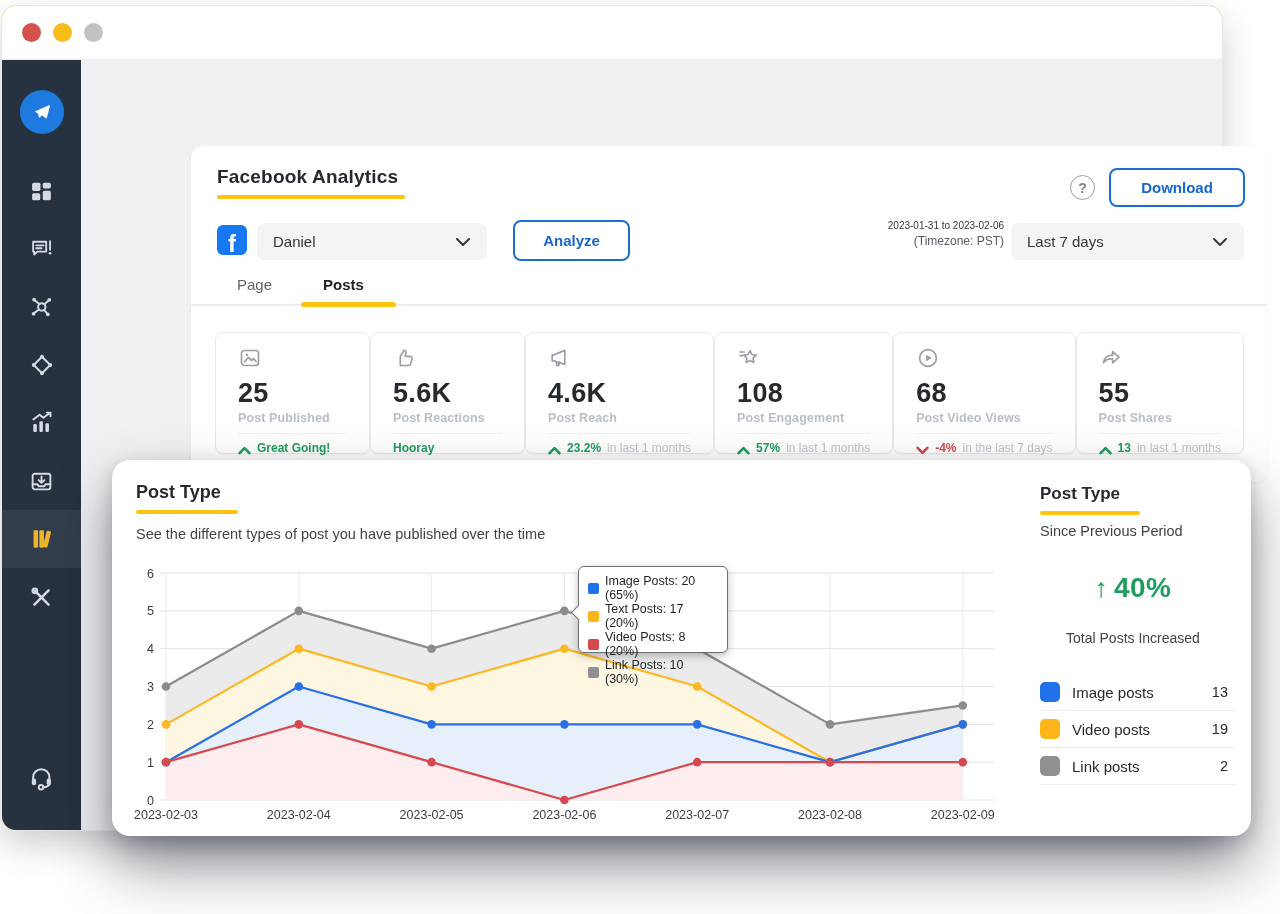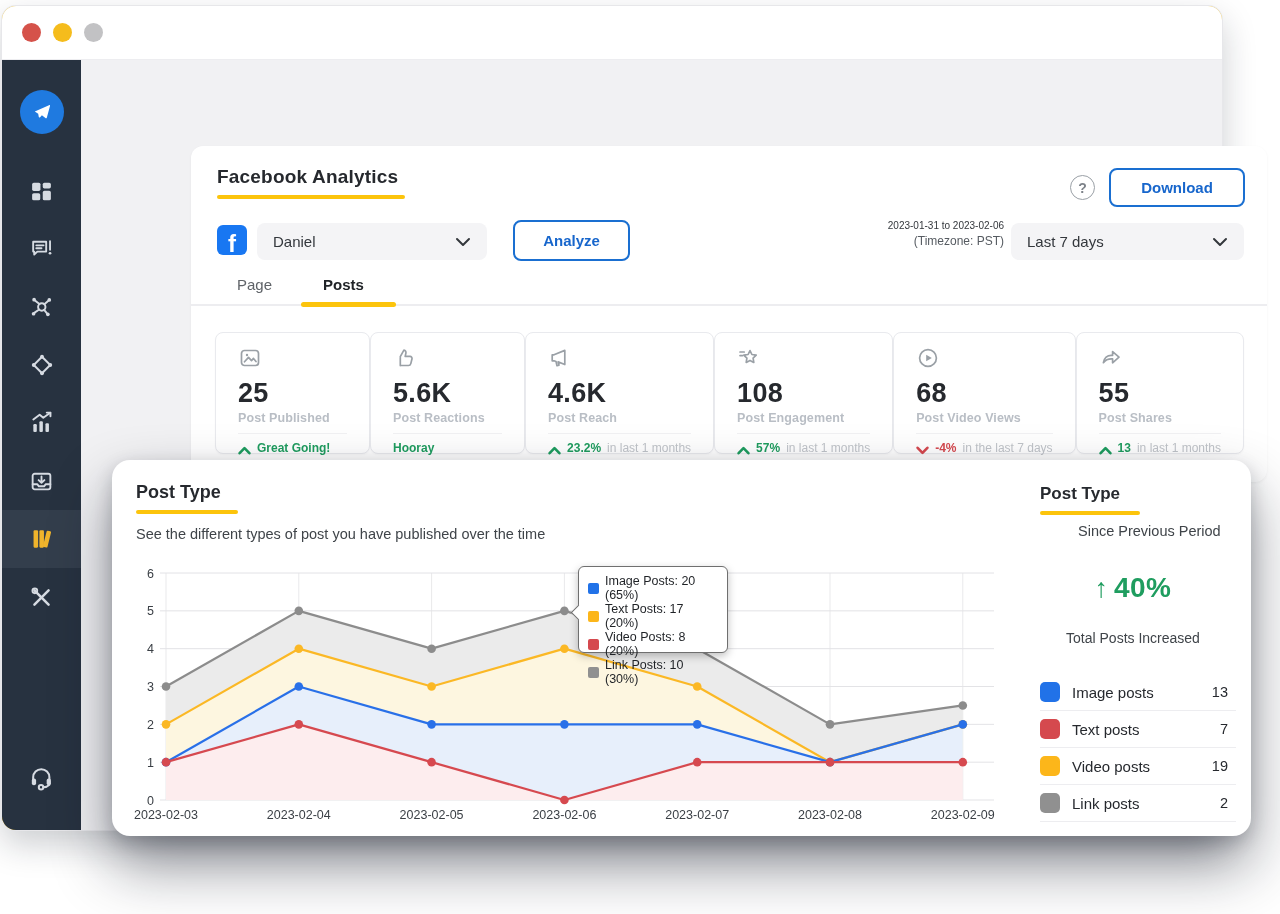--- a/index.html
+++ b/index.html
@@ -95,21 +95,21 @@
     border:1px solid #6f6f6f; border-radius:6px; box-shadow:0 3px 8px rgba(0,0,0,.25);
     padding:7px 9px; display:flex; flex-direction:column; justify-content:space-between; z-index:3;}
   .tooltip::before{content:""; position:absolute; left:-6px; top:40px; width:10px; height:10px;
     background:#fff; border-left:1px solid #6f6f6f; border-bottom:1px solid #6f6f6f; transform:rotate(45deg);}
   .tt-row{display:flex; align-items:center; gap:6px; font-size:12.5px; color:#1f2226;}
   .tt-swatch{width:11px; height:11px; border-radius:2px; flex:0 0 auto;}
 
   .panel{position:absolute; left:928px; top:0; width:200px; height:100%;}
   .panel-title{position:absolute; left:0; top:24px; font-size:17px; font-weight:700;}
   .panel-underline{position:absolute; left:0; top:51px; width:100px; height:4px; border-radius:2px; background:var(--accent);}
-  .panel-sub{position:absolute; left:0; top:63px; font-size:14.5px; color:var(--sub);margin-left:38px;}
+  .panel-sub{position:absolute; left:0; top:63px; font-size:14.5px; color:var(--sub);}
   .panel-change{position:absolute; left:0; top:112px; width:186px; text-align:center; color:var(--up); font-weight:700;}
   .panel-change .arrow{font-size:27px; margin-right:6px; font-weight:400;}
   .panel-change .pct{font-size:28px; letter-spacing:.5px;}
   .panel-note{position:absolute; left:0; top:170px; width:186px; text-align:center; font-size:14px; color:var(--sub);}
   .legend{position:absolute; left:0; top:214px; width:196px;}
   .legend-row{display:flex; align-items:center; height:37px; border-bottom:1px solid #ededf0; padding-right:8px;}
   .legend-swatch{width:20px; height:20px; border-radius:5px; flex:0 0 auto;}
   .legend-label{font-size:15px; margin-left:12px; color:#26292e;}
   .legend-value{margin-left:auto; font-size:14.5px; color:#26292e;}
 </style>
@@ -447,25 +447,20 @@
         <span class="arrow">↑</span><span class="pct">40%</span>
       </div>
       <div class="panel-note">Total Posts Increased</div>
       <div class="legend">
         <div class="legend-row">
           <span class="legend-swatch" style="background: rgb(33, 114, 232);"></span>
           <span class="legend-label">Image posts</span>
           <span class="legend-value">13</span>
         </div>
         <div class="legend-row">
-          <span class="legend-swatch" style="background: rgb(213, 73, 78);"></span>
-          <span class="legend-label">Text posts</span>
-          <span class="legend-value">7</span>
-        </div>
-        <div class="legend-row">
           <span class="legend-swatch" style="background: rgb(252, 182, 26);"></span>
           <span class="legend-label">Video posts</span>
           <span class="legend-value">19</span>
         </div>
         <div class="legend-row">
           <span class="legend-swatch" style="background: rgb(144, 144, 144);"></span>
           <span class="legend-label">Link posts</span>
           <span class="legend-value">2</span>
         </div>
       </div>

